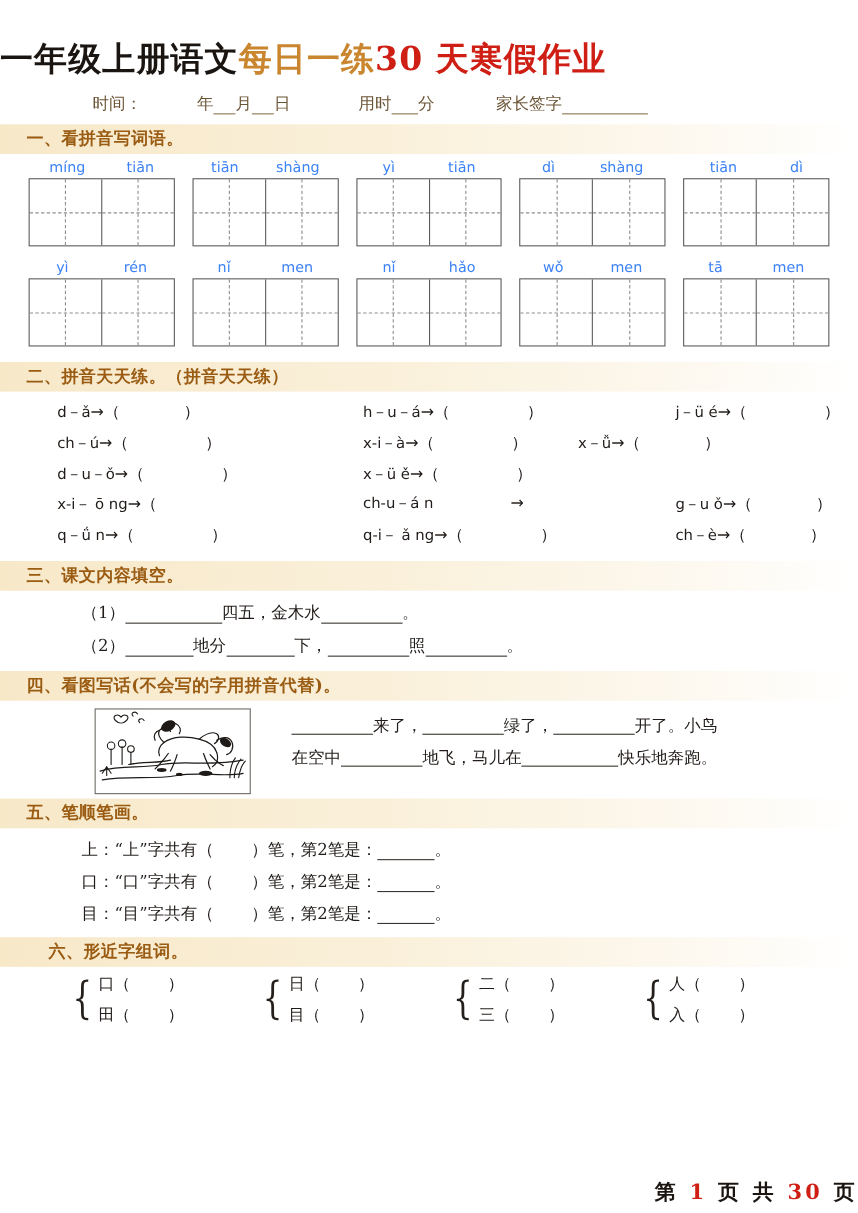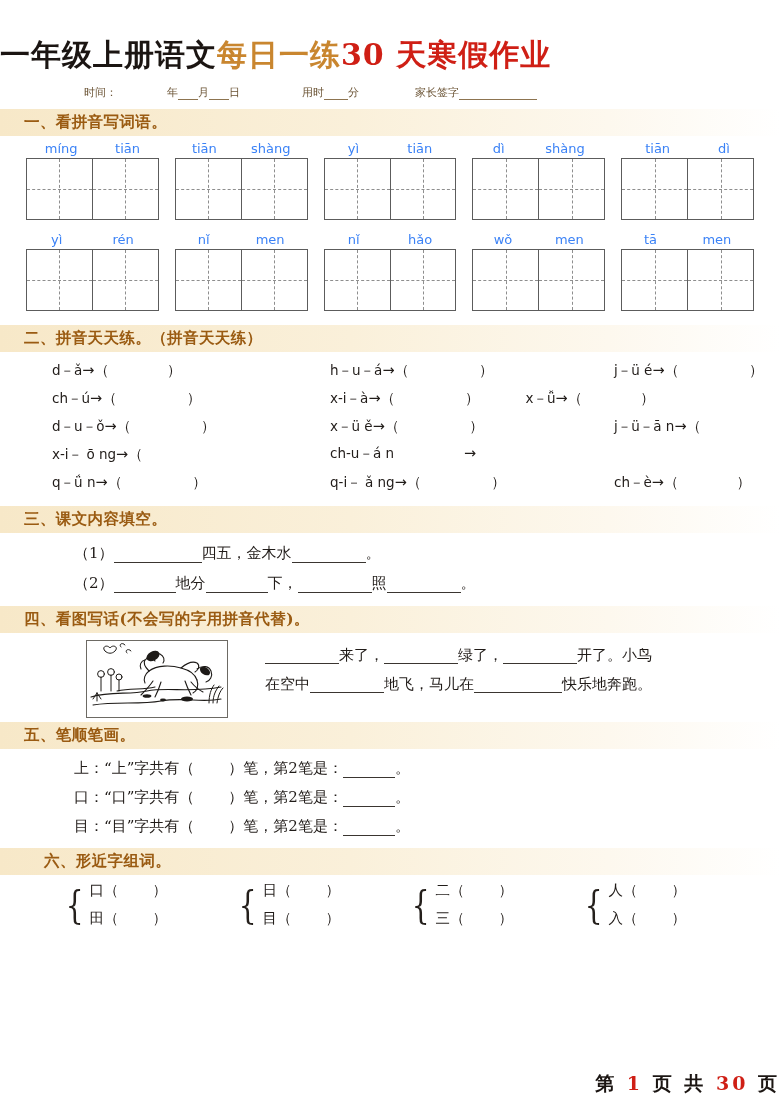--- a/index.html
+++ b/index.html
@@ -26,21 +26,21 @@
   }
   .t-black{color:#1b1512;}
   .t-gold{color:#c9862f;}
   .t-red{color:#cf1f15;}
 
   
   .inforow{
     display:flex;
     align-items:flex-end;
     font-family:"DejaVu Serif","Liberation Serif",serif;
-    font-size:11px;
+    font-size:15px;
     color:#6b5435;
     padding:12px 18px 0 84px;
     gap:0;
     white-space:nowrap;
   }
   .inforow .seg{display:inline-block;}
   .ul{display:inline-block;border-bottom:1.3px solid #8d7450;vertical-align:bottom;}
   .u18{width:20px;} .u22{width:24px;} .u70{width:78px;}
   .gap40{display:inline-block;width:62px;}
   .gap30{display:inline-block;width:56px;}
@@ -298,26 +298,26 @@
 
   <div class="exrow body">
     <div class="excol c1"><span class="py">ch－ú</span><span class="arr">→</span><span>（</span><span class="sp-l"></span><span>）</span></div>
     <div class="excol c3"><span class="py">x-i－à</span><span class="arr">→</span><span>（</span><span class="sp-l"></span><span>）</span></div>
     <div class="excol c2"><span class="py">x－ǚ</span><span class="arr">→</span><span>（</span><span class="sp-m"></span><span>）</span></div>
   </div>
 
   <div class="exrow body">
     <div class="excol c1"><span class="py">d－u－ǒ</span><span class="arr">→</span><span>（</span><span class="sp-l"></span><span>）</span></div>
     <div class="excol c2"><span class="py">x－ü ě</span><span class="arr">→</span><span>（</span><span class="sp-l"></span><span>）</span></div>
-    <div class="excol c3"><span class="py">j－ü－ā n</span><span class="arr">→</span><span>（</span></div>
   </div>
 
   <div class="exrow body">
     <div class="excol c1"><span class="py">x-i－ ō ng</span><span class="arr">→</span><span>（</span></div>
     <div class="excol c2"><span class="py">ch-u－á n</span><span class="sp-l"></span><span class="arr">→</span></div>
+    <div class="excol c3"><span class="py">g－u ǒ</span><span class="arr">→</span><span>（</span><span class="sp-m"></span><span>）</span></div>
   </div>
 
   <div class="exrow body">
     <div class="excol c1"><span class="py">q－ǘ n</span><span class="arr">→</span><span>（</span><span class="sp-l"></span><span>）</span></div>
     <div class="excol c2"><span class="py">q-i－ ǎ ng</span><span class="arr">→</span><span>（</span><span class="sp-l"></span><span>）</span></div>
     <div class="excol c3"><span class="py">ch－è</span><span class="arr">→</span><span>（</span><span class="sp-m"></span><span>）</span></div>
   </div>
 
   <div class="sec" style="margin-top:14px;">三、课文内容填空。</div>
 

